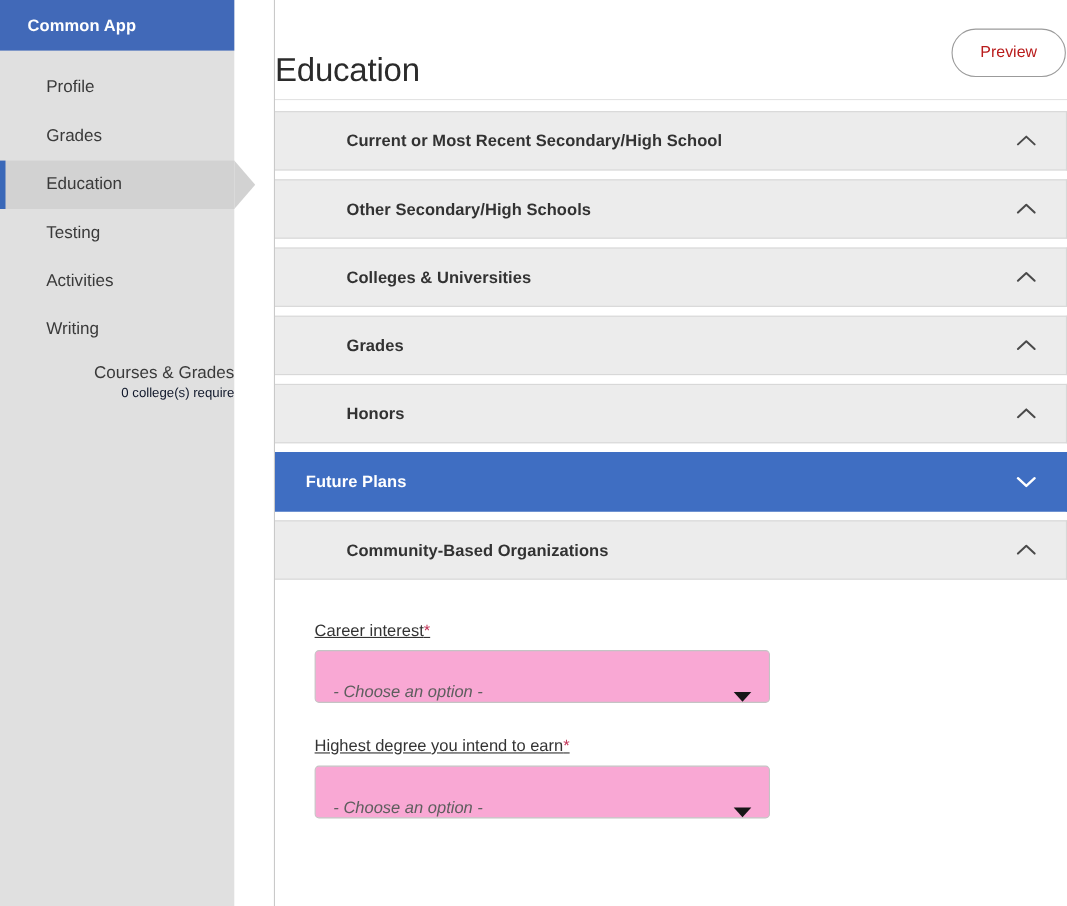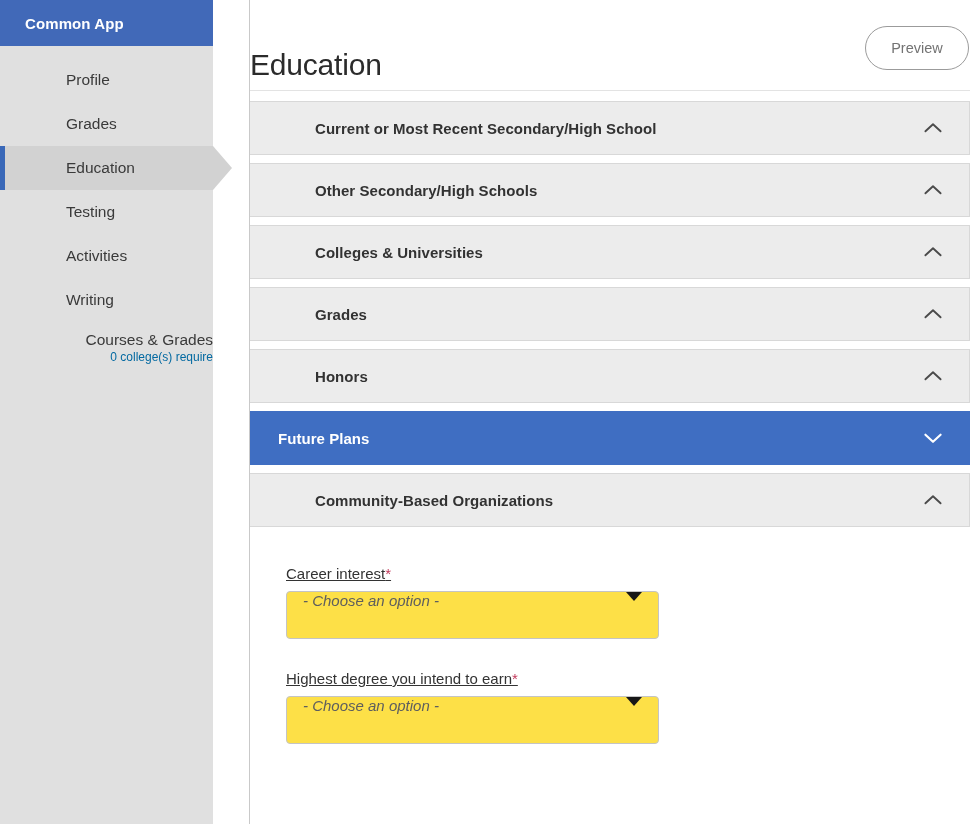--- a/index.html
+++ b/index.html
@@ -47,34 +47,34 @@
     position: relative;
     padding-top: 12px;
   }
 
   .nav-item {
     position: relative;
     height: 44px;
     display: flex;
     flex-direction: column;
     justify-content: center;
-    padding-left: 66px;
+    padding-left: 42px;
     color: #333333;
     font-size: 15.5px;
     cursor: pointer;
   }
 
   .nav-item .nav-label {
     line-height: 1.15;
     color: #3a3a3a;
   }
 
   .nav-item .nav-sub {
     font-size: 12px;
-    color: #0369a1;
+    color: #0f172a;
     line-height: 1.25;
     margin-top: 1px;
   }
 
   .nav-item.has-sub {
     height: 52px;
     align-items: flex-end;
   }
 
   
@@ -134,21 +134,21 @@
 
   #preview-btn {
     position: absolute;
     right: 1px;
     top: 26px;
     width: 104px;
     height: 44px;
     border: 1px solid #9b9b9b;
     border-radius: 22px;
     background: #ffffff;
-    color: #737373;
+    color: #b91c1c;
     font-size: 14.5px;
     font-family: "Liberation Sans", sans-serif;
     cursor: pointer;
     display: flex;
     align-items: center;
     justify-content: center;
   }
 
   
   #accordion {
@@ -210,27 +210,27 @@
     text-decoration: underline;
   }
 
   .req {
     color: #c2395b;
     font-size: 15px;
   }
 
   .select-box {
     position: relative;
-    width: 373px;
+    width: 414px;
     height: 48px;
     border: 1px solid #c4c4c4;
     border-radius: 4px;
-    background: #fde047;
-    display: flex;
-    align-items: flex-start;
+    background: #f9a8d4;
+    display: flex;
+    align-items: flex-end;
     cursor: pointer;
   }
 
   .select-value {
     padding-left: 16px;
     font-size: 15px;
     font-style: italic;
     color: #5e5e5e;
   }
 

